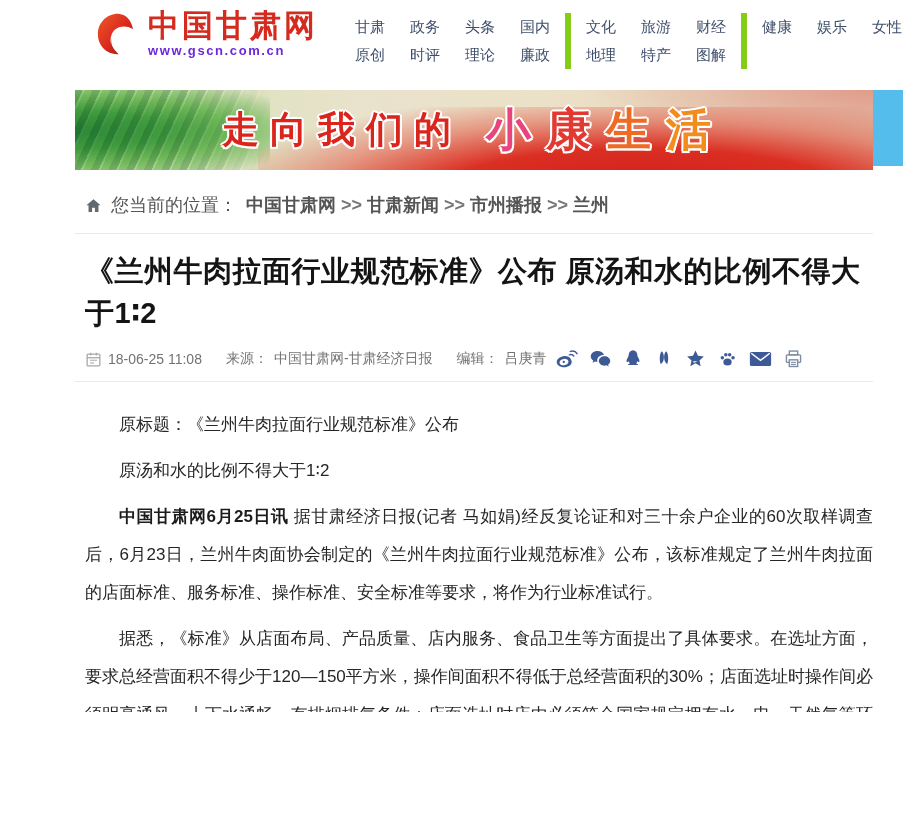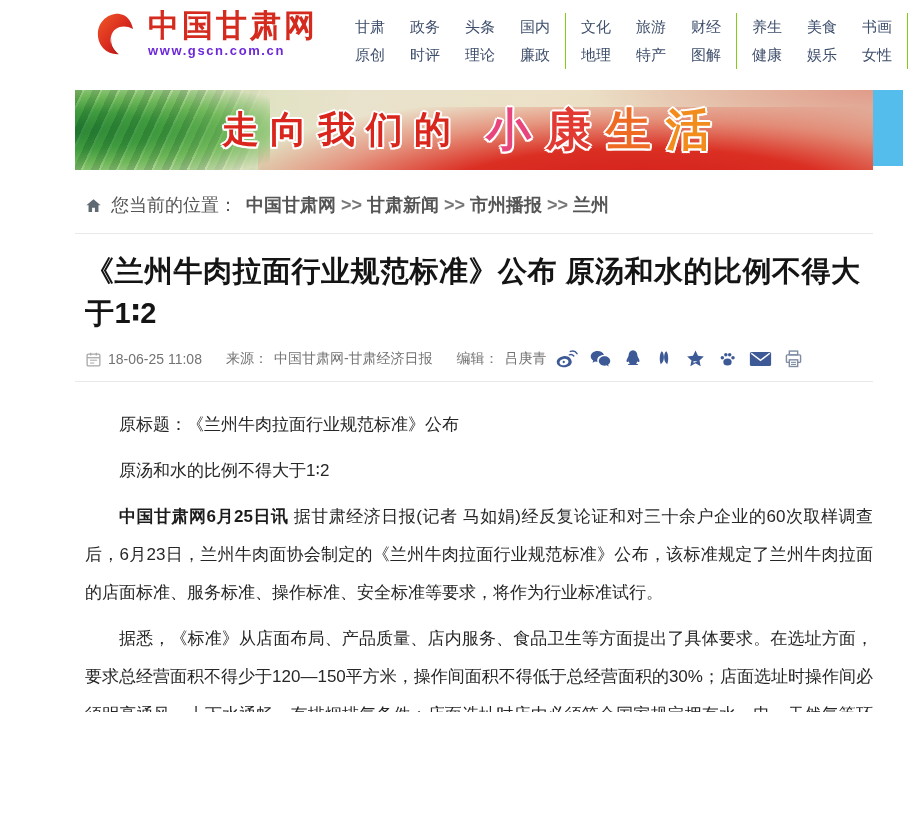--- a/index.html
+++ b/index.html
@@ -9,21 +9,21 @@
 
   
   .site-header { display:flex; align-items:flex-start; padding:8px 0 0 95px; height:78px; }
   .logo { display:flex; align-items:center; gap:7px; text-decoration:none; margin-top:2px; cursor:pointer; }
   .logo-emblem svg { display:block; }
   .logo-text { display:flex; flex-direction:column; line-height:1; }
   .logo-title { font-family:"DejaVu Serif","Liberation Serif",serif; font-weight:bold; font-size:31px; color:#d42b1e; letter-spacing:3px; white-space:nowrap; }
   .logo-url { font-size:13px; color:#6d28d9; font-weight:bold; letter-spacing:1.6px; margin-top:3px; }
 
   .top-nav { display:flex; margin-left:22px; padding-top:5px; }
-  .nav-group { padding:0 15px; border-left:1px solid #84cc16; }
+  .nav-group { padding:0 15px; border-left:6px solid #84cc16; }
   .nav-group:first-child { border-left:none; }
   .nav-row { display:flex; gap:25px; line-height:28px; white-space:nowrap; }
   .nav-link { color:#3e4e6b; font-size:15px; text-decoration:none; cursor:pointer; }
 
   
   .banner { position:relative; margin:12px 35px 0 75px; width:798px; height:80px; overflow:hidden; cursor:pointer;
     background:linear-gradient(90deg,#cfe3b0 0%,#e9e2cc 35%,#ece1c8 60%,#e2cbb2 100%); }
   .banner-leaves { position:absolute; left:0; top:0; bottom:0; width:195px;
     background:radial-gradient(ellipse at -10% 50%, #1f7a33 0%, #3f9a40 35%, #7cbf63 60%, rgba(170,205,130,0) 92%); }
   .banner-leaves::after { content:""; position:absolute; inset:0;
@@ -110,25 +110,20 @@
             <a class="nav-link">财经</a>
           </div>
           <div class="nav-row">
             <a class="nav-link">地理</a>
             <a class="nav-link">特产</a>
             <a class="nav-link">图解</a>
           </div>
         </div>
         <div class="nav-group">
           <div class="nav-row">
-            <a class="nav-link">养生</a>
-            <a class="nav-link">美食</a>
-            <a class="nav-link">书画</a>
-          </div>
-          <div class="nav-row">
             <a class="nav-link">健康</a>
             <a class="nav-link">娱乐</a>
             <a class="nav-link">女性</a>
           </div>
         </div>
         <div class="nav-group">
           <div class="nav-row">
             <a class="nav-link">问政</a>
             <a class="nav-link">宽频</a>
           </div>

